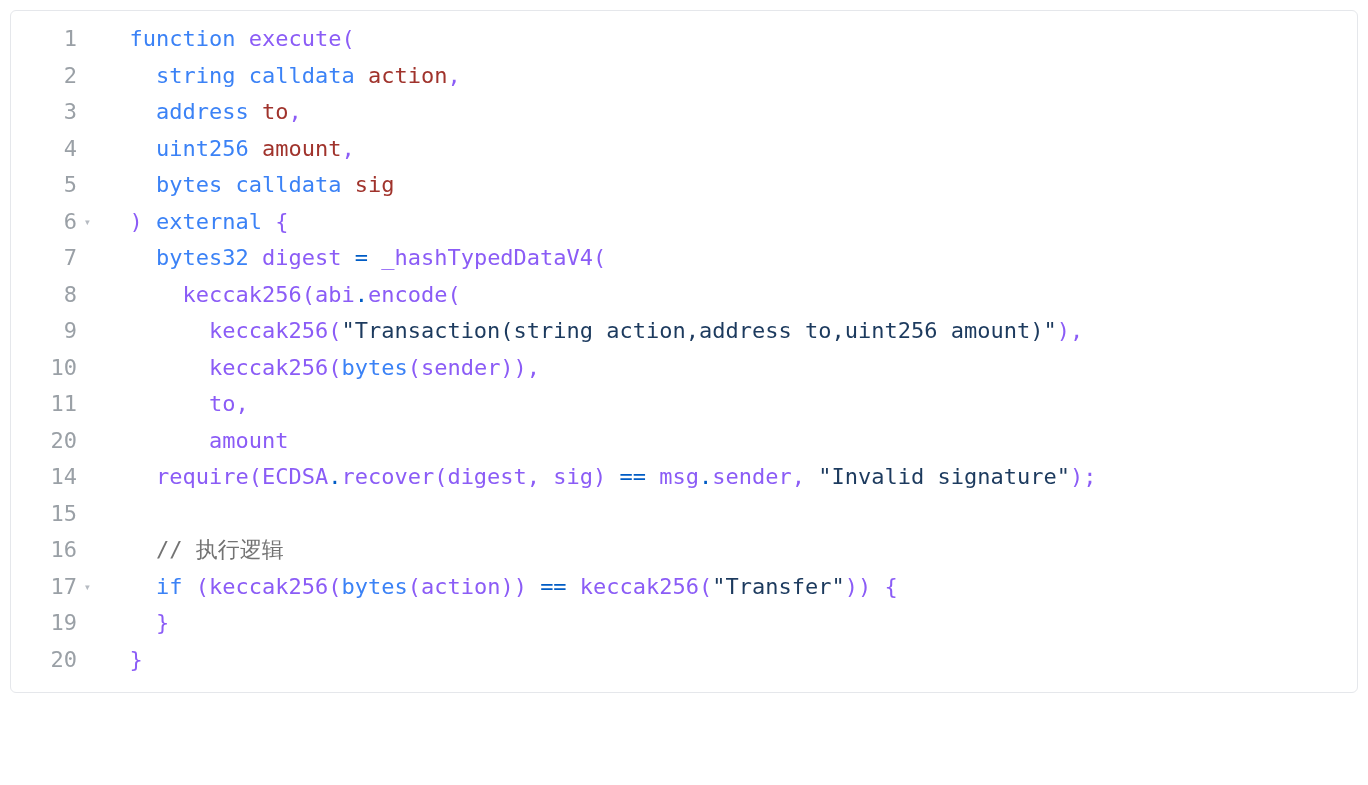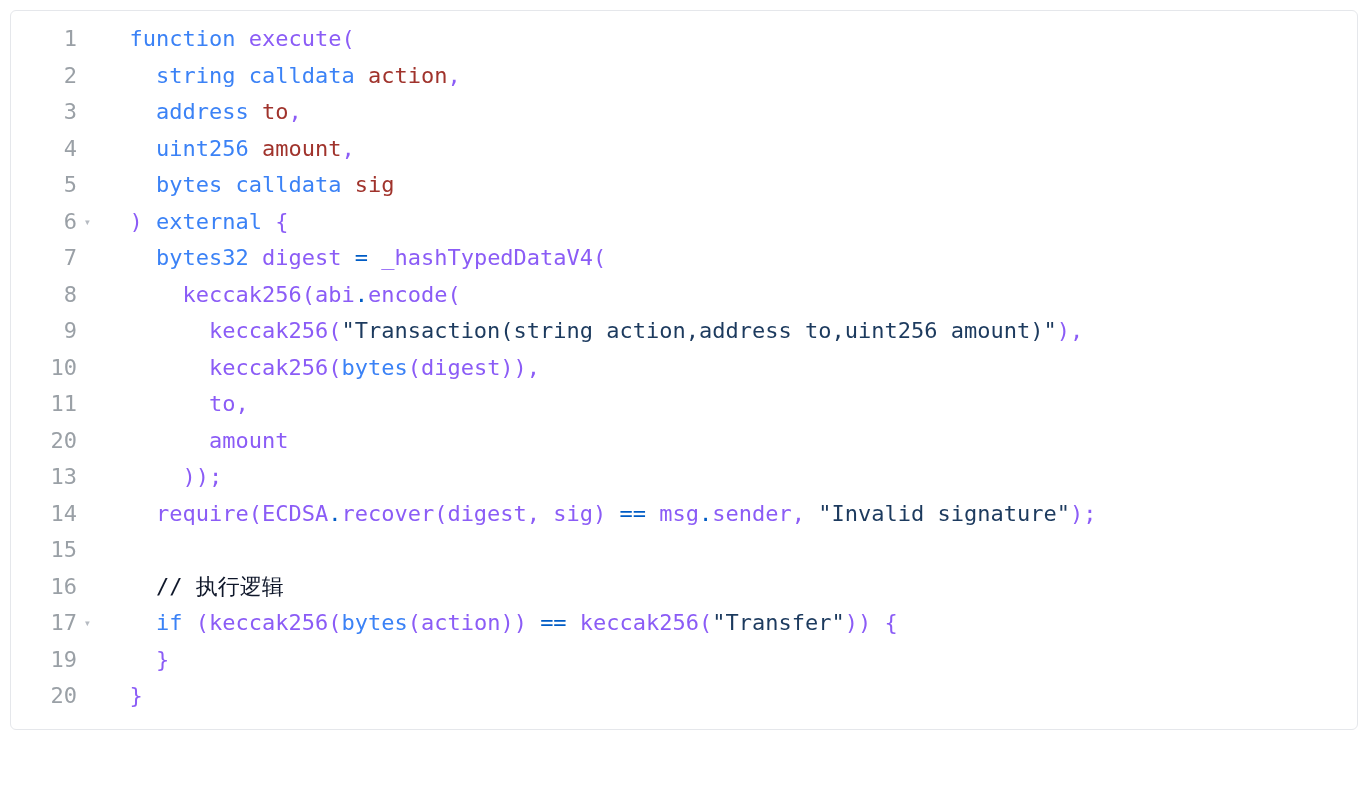--- a/index.html
+++ b/index.html
@@ -44,38 +44,37 @@
   }
   .content {
     padding-left: 18px;
     flex: 1;
   }
   .c-red    { color: #3b82f6; }
   .c-darkred{ color: #a0332c; }
   .c-black  { color: #8b5cf6; }
   .c-navy   { color: #1c3a5e; }
   .c-blue   { color: #005cc5; }
-  .c-grey   { color: #0f172a; }
+  .c-grey   { color: #737373; }
 </style>
 </head>
 <body>
 
 <div class="code-container" id="code-root">
     <div class="code-line"><div class="gutter">1</div><div class="content"><span>  </span><span class="c-red">function</span><span> </span><span class="c-black">execute</span><span class="c-black">(</span></div></div>
     <div class="code-line"><div class="gutter">2</div><div class="content"><span>    </span><span class="c-red">string</span><span> </span><span class="c-red">calldata</span><span> </span><span class="c-darkred">action</span><span class="c-black">,</span></div></div>
     <div class="code-line"><div class="gutter">3</div><div class="content"><span>    </span><span class="c-red">address</span><span> </span><span class="c-darkred">to</span><span class="c-black">,</span></div></div>
     <div class="code-line"><div class="gutter">4</div><div class="content"><span>    </span><span class="c-red">uint256</span><span> </span><span class="c-darkred">amount</span><span class="c-black">,</span></div></div>
     <div class="code-line"><div class="gutter">5</div><div class="content"><span>    </span><span class="c-red">bytes</span><span> </span><span class="c-red">calldata</span><span> </span><span class="c-darkred">sig</span></div></div>
     <div class="code-line"><div class="gutter">6<span class="fold">▾</span></div><div class="content"><span>  </span><span class="c-black">) </span><span class="c-red">external</span><span class="c-black"> {</span></div></div>
     <div class="code-line"><div class="gutter">7</div><div class="content"><span>    </span><span class="c-red">bytes32</span><span class="c-black"> digest </span><span class="c-blue">=</span><span class="c-black"> _hashTypedDataV4(</span></div></div>
     <div class="code-line"><div class="gutter">8</div><div class="content"><span>      </span><span class="c-black">keccak256(abi</span><span class="c-blue">.</span><span class="c-black">encode(</span></div></div>
     <div class="code-line"><div class="gutter">9</div><div class="content"><span>        </span><span class="c-black">keccak256(</span><span class="c-navy">"Transaction(string action,address to,uint256 amount)"</span><span class="c-black">),</span></div></div>
-    <div class="code-line"><div class="gutter">10</div><div class="content"><span>        </span><span class="c-black">keccak256(</span><span class="c-red">bytes</span><span class="c-black">(digest)),</span></div></div>
+    <div class="code-line"><div class="gutter">10</div><div class="content"><span>        </span><span class="c-black">keccak256(</span><span class="c-red">bytes</span><span class="c-black">(sender)),</span></div></div>
     <div class="code-line"><div class="gutter">11</div><div class="content"><span>        </span><span class="c-black">to,</span></div></div>
     <div class="code-line"><div class="gutter">20</div><div class="content"><span>        </span><span class="c-black">amount</span></div></div>
-    <div class="code-line"><div class="gutter">13</div><div class="content"><span>      </span><span class="c-black">));</span></div></div>
     <div class="code-line"><div class="gutter">14</div><div class="content"><span>    </span><span class="c-black">require(ECDSA</span><span class="c-blue">.</span><span class="c-black">recover(digest, sig) </span><span class="c-blue">==</span><span class="c-black"> msg</span><span class="c-blue">.</span><span class="c-black">sender, </span><span class="c-navy">"Invalid signature"</span><span class="c-black">);</span></div></div>
     <div class="code-line"><div class="gutter">15</div><div class="content"><span></span></div></div>
     <div class="code-line"><div class="gutter">16</div><div class="content"><span>    </span><span class="c-grey">// 执行逻辑</span></div></div>
     <div class="code-line"><div class="gutter">17<span class="fold">▾</span></div><div class="content"><span>    </span><span class="c-red">if</span><span class="c-black"> (keccak256(</span><span class="c-red">bytes</span><span class="c-black">(action)) </span><span class="c-blue">==</span><span class="c-black"> keccak256(</span><span class="c-navy">"Transfer"</span><span class="c-black">)) {</span></div></div>
     <div class="code-line"><div class="gutter">19</div><div class="content"><span>    </span><span class="c-black">}</span></div></div>
     <div class="code-line"><div class="gutter">20</div><div class="content"><span>  </span><span class="c-black">}</span></div></div>
   </div>
 
 </body></html>

